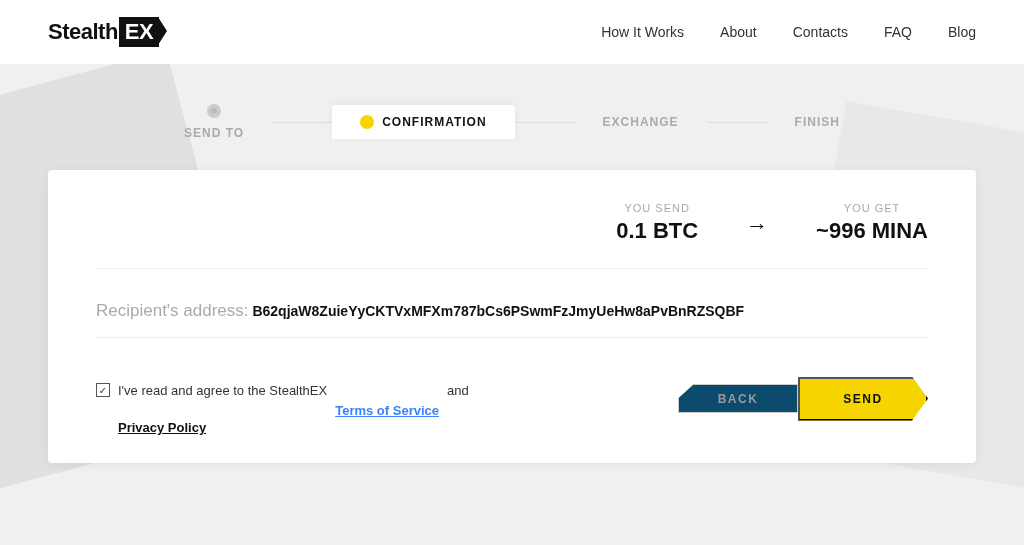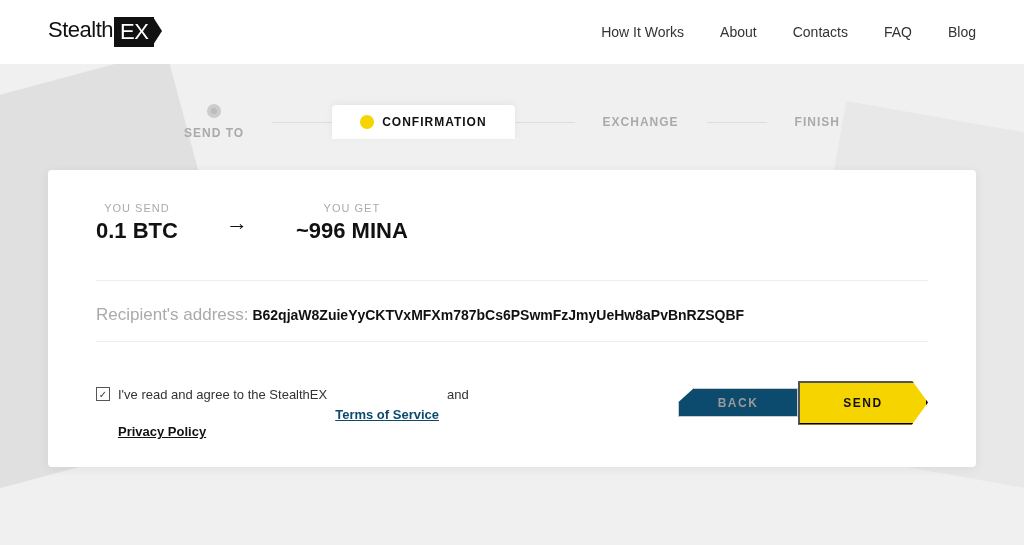--- a/index.html
+++ b/index.html
@@ -40,23 +40,23 @@
       z-index: 10;
       display: flex;
       align-items: center;
       justify-content: space-between;
       padding: 0 48px;
       height: 64px;
       background: #fff;
     }
     .logo {
       display: flex;
-      align-items: flex-start;
+      align-items: center;
       font-size: 22px;
-      font-weight: 400;
+      font-weight: 700;
       letter-spacing: -0.5px;
     }
     .logo-stealth {
       color: #111;
     }
     .logo-ex {
       background: #111;
       color: #fff;
       padding: 2px 6px;
       margin-left: 1px;
@@ -153,24 +153,24 @@
       background: #fff;
       border-radius: 4px;
       padding: 32px 48px 28px;
       box-shadow: 0 2px 12px rgba(0,0,0,0.06);
     }
 
     
     .exchange-row {
       display: flex;
       align-items: center;
-      justify-content: flex-start;
+      justify-content: flex-end;
       gap: 48px;
-      margin-bottom: 24px;
-      padding-bottom: 36px;
+      margin-bottom: 32px;
+      padding-bottom: 24px;
       border-bottom: 1px solid #eee;
     }
     .exchange-block {
       text-align: center;
     }
     .exchange-label {
       font-size: 11px;
       color: #aaa;
       letter-spacing: 1px;
       text-transform: uppercase;
@@ -233,21 +233,21 @@
       align-items: center;
       justify-content: center;
       flex-shrink: 0;
     }
     .agree-checkbox.checked::after {
       content: '✓';
       font-size: 10px;
       color: #333;
     }
     .agree-link {
-      color: #0c4a6e;
+      color: #3b82f6;
       font-weight: 700;
       text-decoration: underline;
       cursor: pointer;
       margin-top: 41px;
     }
     .agree-privacy {
       font-size: 13px;
       font-weight: 700;
       text-decoration: underline;
       color: #111;

